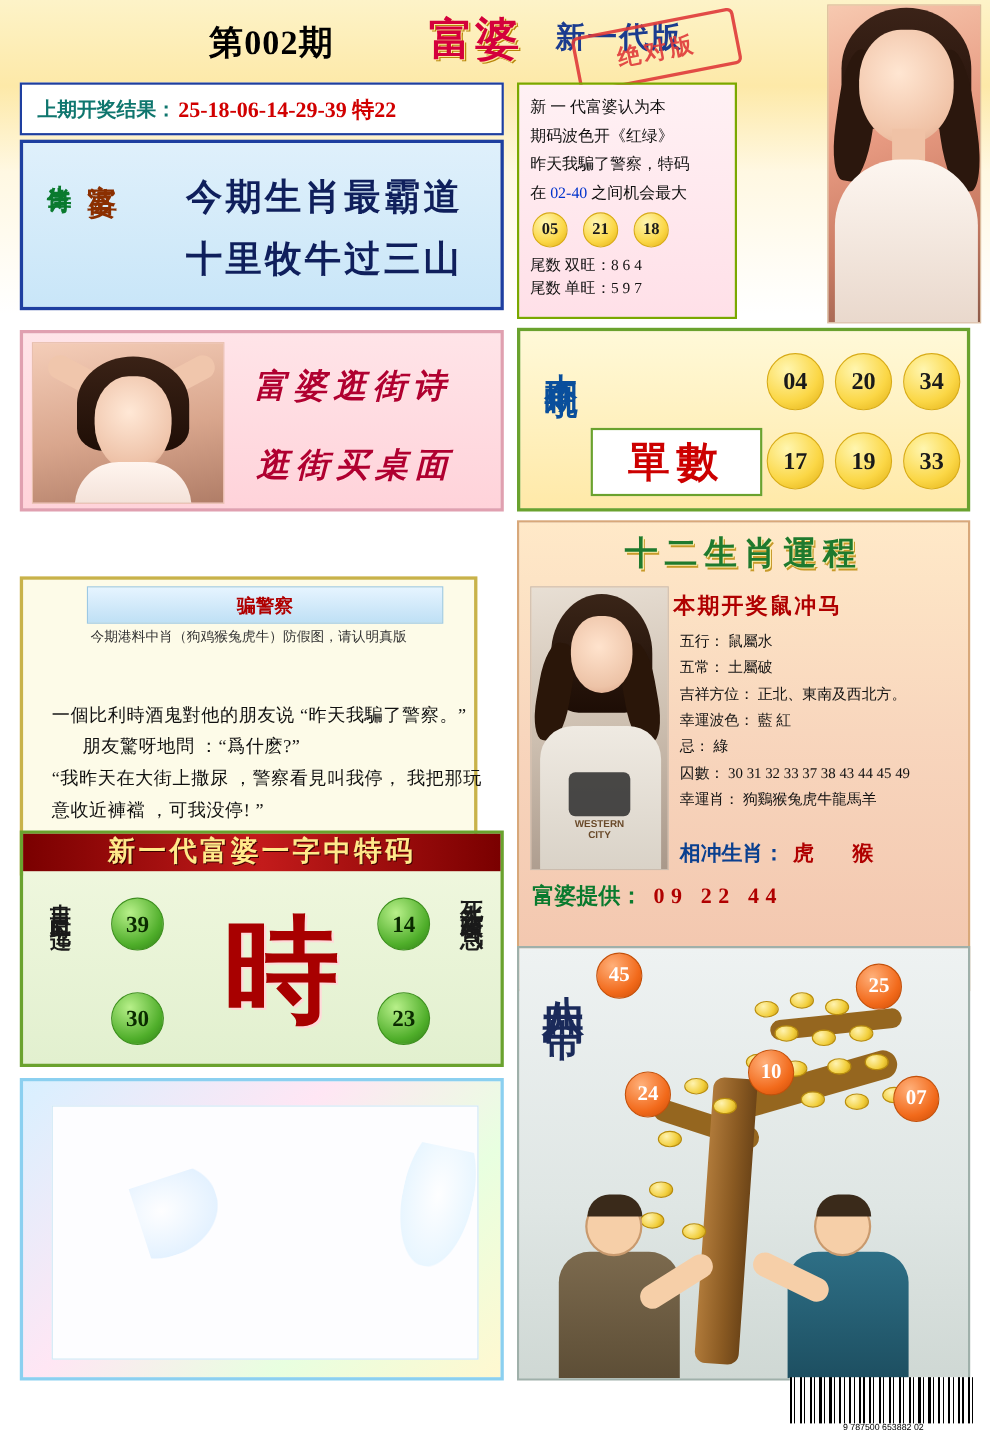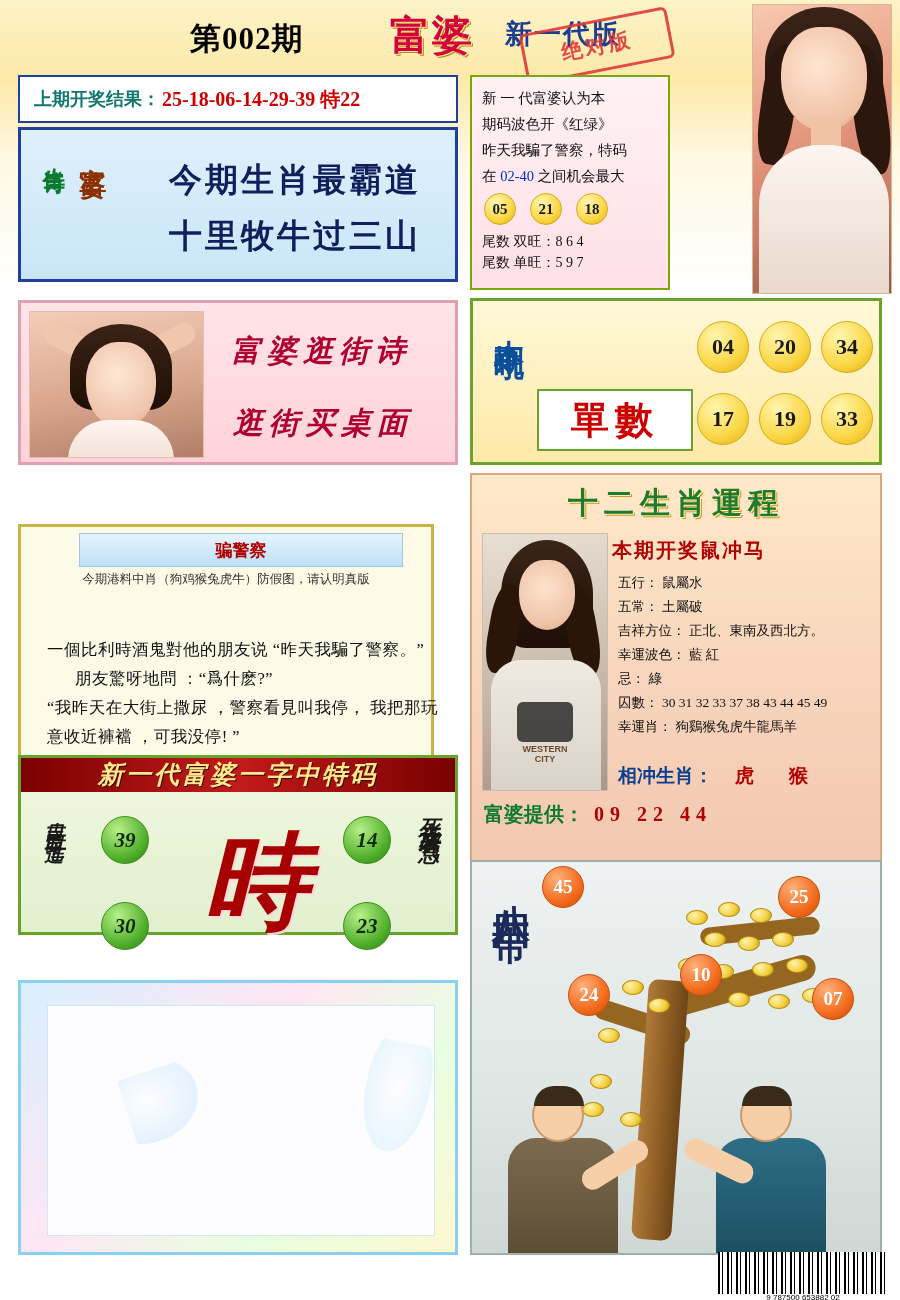--- a/index.html
+++ b/index.html
@@ -153,24 +153,23 @@
   .jbBody {
     position:absolute; left:26px; top:108px; width:392px;
     font-family:"Liberation Serif", serif; font-size:16.5px;
     color:#111; line-height:29px; letter-spacing:.5px;
   }
   .jbBody p { margin:0; }
   .jbBody .ind { text-indent:28px; }
 
   
   .oneWord {
-    left:18px; top:755px; width:440px; height:180px;
+    left:18px; top:755px; width:440px; height:215px;
     background:linear-gradient(180deg,#f1f8e0,#e2f0cf);
     border:3px solid #6aa22e;
-    font-style:italic;
   }
   .owBanner {
     position:absolute; left:0; top:0; width:100%; height:34px;
     background:linear-gradient(90deg,#7a0000,#c31b1b 50%,#7a0000);
     color:#ffe98a; font-family:"Liberation Serif", serif;
     font-size:25px; font-weight:bold; text-align:center; line-height:34px;
     letter-spacing:3px;
     text-shadow:1px 1px 0 #3d0000;
   }
   .owLeft {
@@ -318,21 +317,21 @@
   .fpLogoTxt { position:absolute; left:30px; top:210px; width:64px; text-align:center; font-size:9px; color:#6a4a2a; font-weight:bold; font-family:"Liberation Sans", sans-serif;}
   .fList {
     position:absolute; left:146px; top:96px; width:258px;
     font-family:"Liberation Serif", serif; font-size:13.5px; color:#111;
     line-height:24px;
   }
   .fClash {
     position:absolute; left:146px; top:288px;
     font-family:"Liberation Serif", serif; font-size:19px; font-weight:bold; color:#0a3f8f;
   }
-  .fClash .v { color:#b00000; margin-left:22px; letter-spacing:8px; }
+  .fClash .v { color:#b00000; margin-left:8px; letter-spacing:8px; }
   .fOffer {
     position:absolute; left:12px; top:326px; width:390px;
     font-family:"Liberation Serif", serif; font-size:20px; font-weight:bold; color:#0a7a2e;
   }
   .fOffer .nums { color:#b00000; margin-left:10px; letter-spacing:6px; }
 
   
   .treeBox {
     left:470px; top:860px; width:412px; height:395px;
     background:linear-gradient(180deg,#eef2f2,#dfe6e4 60%,#cfd8d4);

